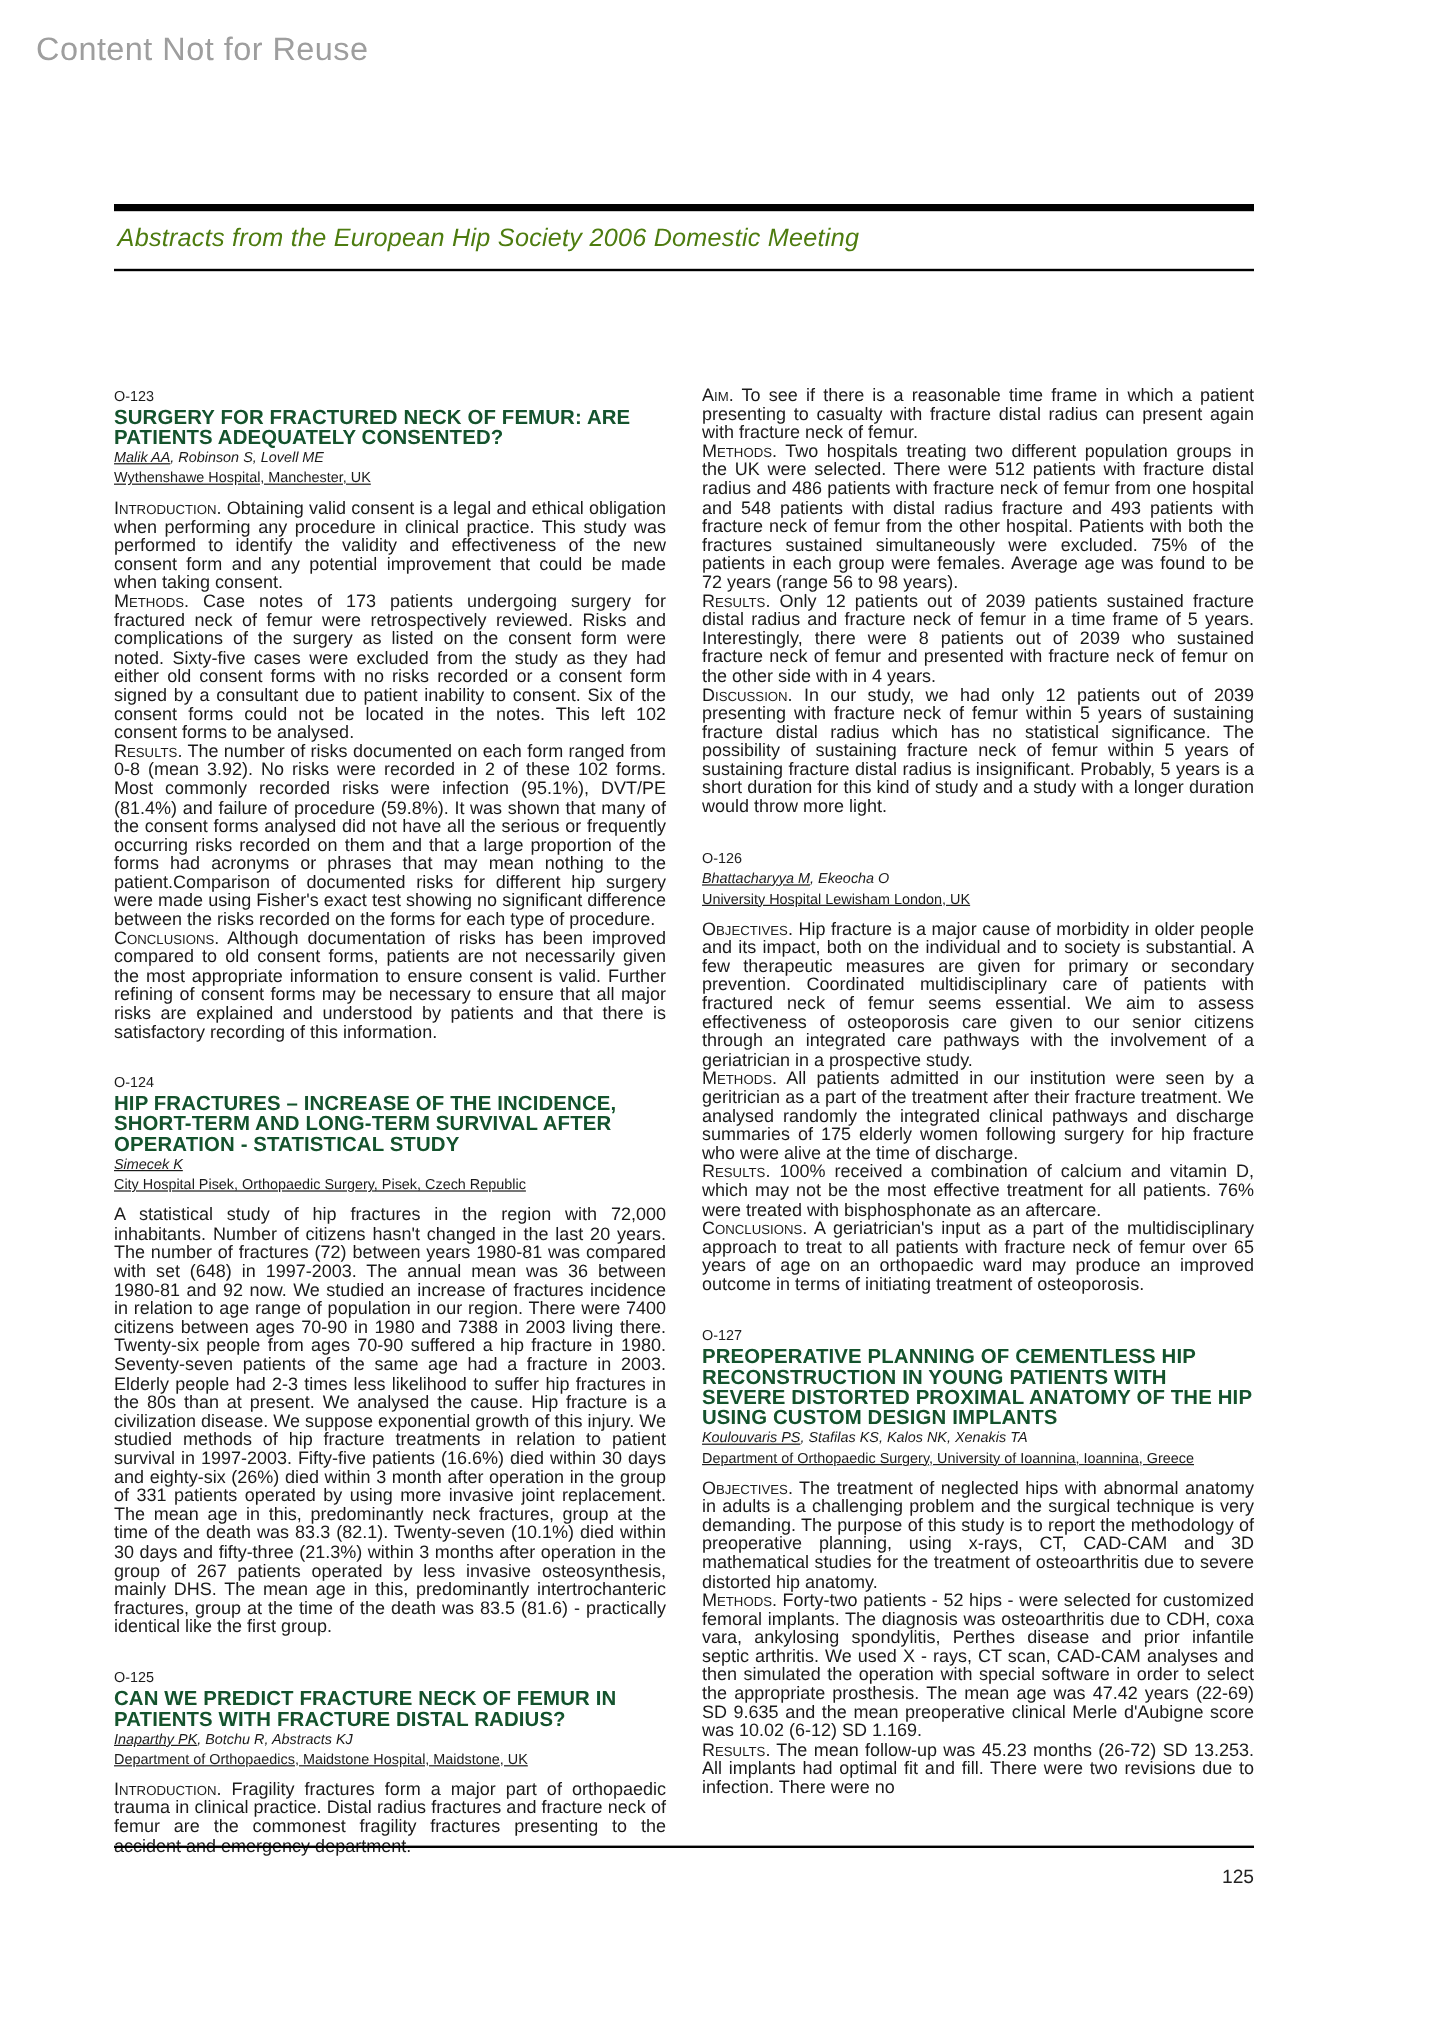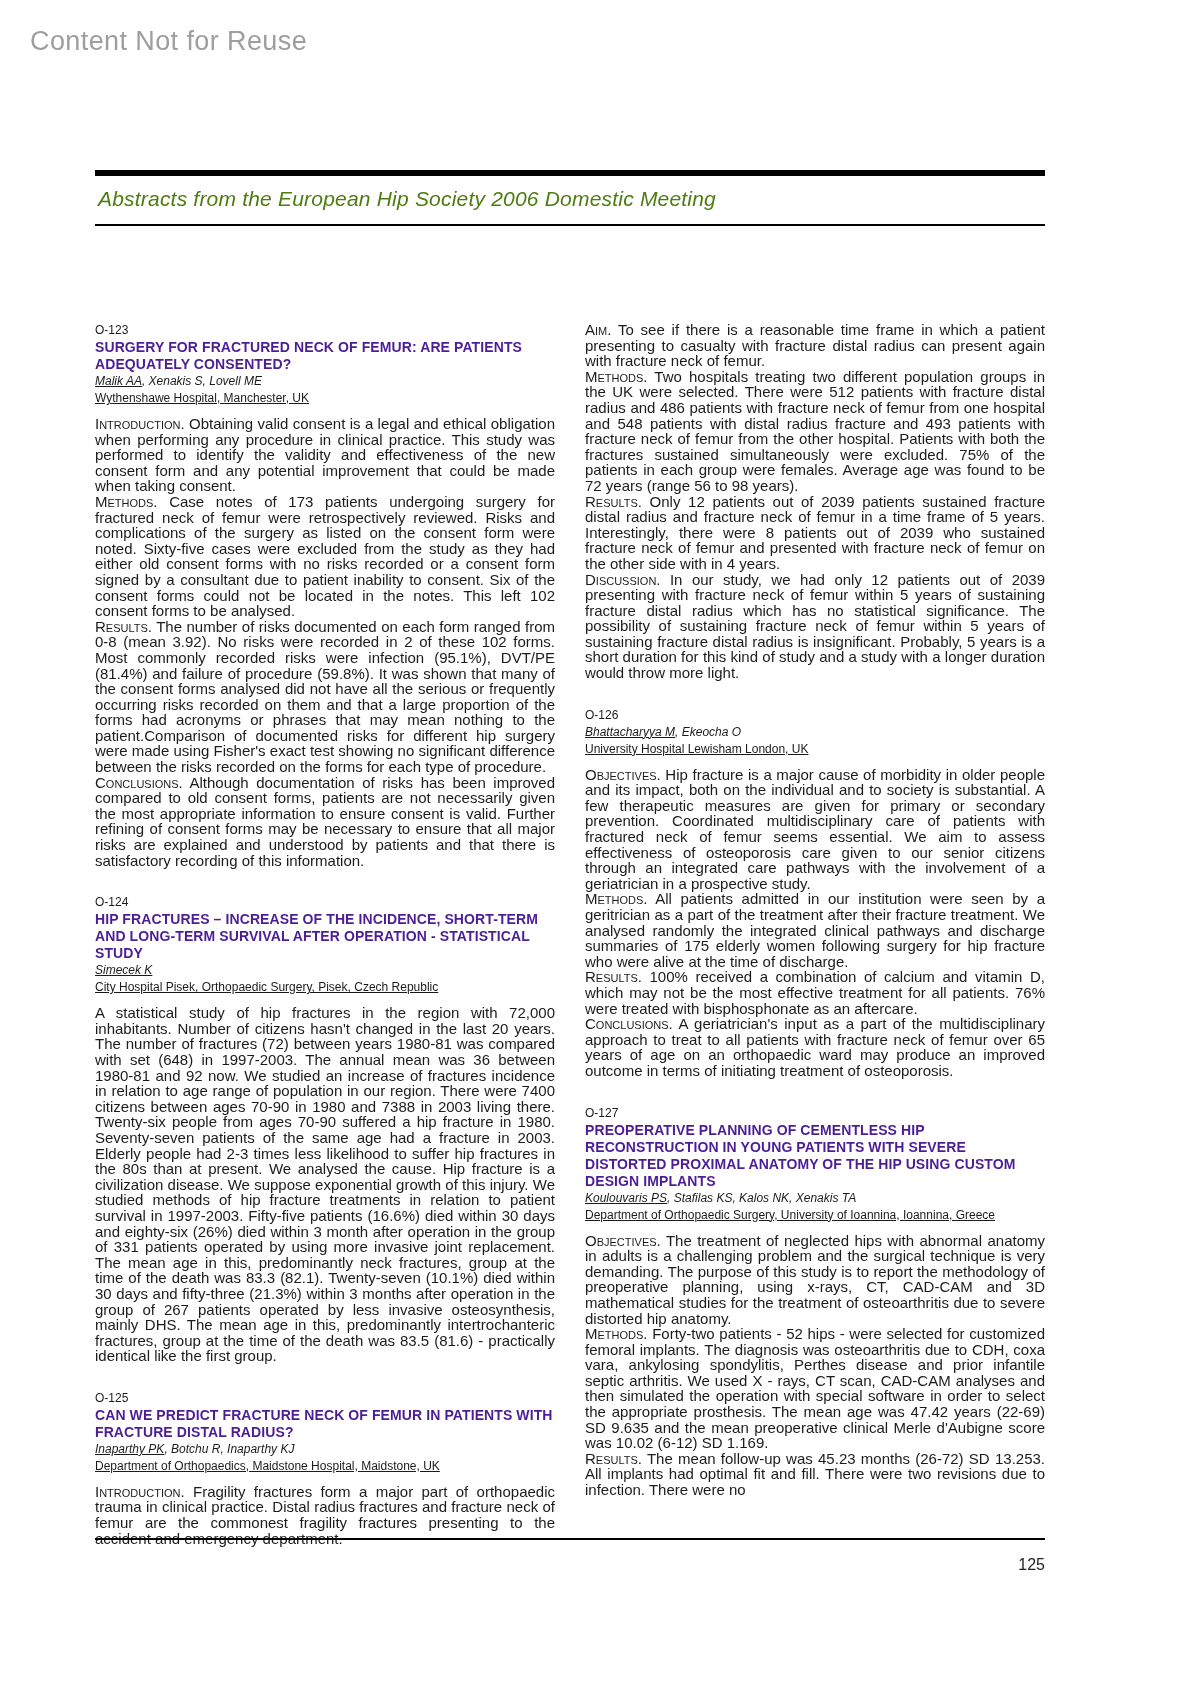--- a/index.html
+++ b/index.html
@@ -22,22 +22,22 @@
   .rule-thin  { height: 2px; background: #000; }
   .doc-title {
     font-size: 21px; font-style: italic; font-weight: normal;
     color: #4d7c0f; margin: 0; padding: 11px 3px 13px 3px; letter-spacing: 0.2px;
   }
   .columns { display: flex; gap: 30px; margin-top: 96px; }
   .col { width: 460px; }
   section.abstract { margin-bottom: 26px; }
   .abs-id   { font-size: 12px; line-height: 17px; }
   .abs-title{
-    font-size: 14px; font-weight: bold; line-height: 17px;
-    margin: 0; color: #4c1d95; letter-spacing: 0.1px;
+    font-size: 17px; font-weight: bold; line-height: 17px;
+    margin: 0; color: #14532d; letter-spacing: 0.1px;
   }
   .abs-authors { font-size: 12px; font-style: italic; line-height: 17px; }
   .first-author { text-decoration: underline; }
   .abs-affil { font-size: 12px; line-height: 16px; text-decoration: underline; }
   .abs-body { margin-top: 10px; }
   .para {
     font-size: 15px; line-height: 15.6px;
     text-align: justify; margin: 0;
   }
   .sc { font-variant: small-caps; }
@@ -65,21 +65,21 @@
       <div class="rule-thin"></div>
     </header>
 
     <main class="columns">
 
       <div class="col">
 
         <section class="abstract">
           <div class="abs-id">O-123</div>
           <h2 class="abs-title">SURGERY FOR FRACTURED NECK OF FEMUR: ARE PATIENTS ADEQUATELY CONSENTED?</h2>
-          <div class="abs-authors"><span class="first-author">Malik AA</span><span>, Xenakis S, Lovell ME</span></div>
+          <div class="abs-authors"><span class="first-author">Malik AA</span><span>, Robinson S, Lovell ME</span></div>
           <div class="abs-affil">Wythenshawe Hospital, Manchester, UK</div>
           <div class="abs-body">
             <p class="para"><span class="sc">Introduction</span><span>. Obtaining valid consent is a legal and ethical obligation when performing any procedure in clinical practice. This study was performed to identify the validity and effectiveness of the new consent form and any potential improvement that could be made when taking consent.</span></p>
             <p class="para"><span class="sc">Methods</span><span>. Case notes of 173 patients undergoing surgery for fractured neck of femur were retrospectively reviewed. Risks and complications of the surgery as listed on the consent form were noted. Sixty-five cases were excluded from the study as they had either old consent forms with no risks recorded or a consent form signed by a consultant due to patient inability to consent. Six of the consent forms could not be located in the notes. This left 102 consent forms to be analysed.</span></p>
             <p class="para"><span class="sc">Results</span><span>. The number of risks documented on each form ranged from 0-8 (mean 3.92). No risks were recorded in 2 of these 102 forms. Most commonly recorded risks were infection (95.1%), DVT/PE (81.4%) and failure of procedure (59.8%). It was shown that many of the consent forms analysed did not have all the serious or frequently occurring risks recorded on them and that a large proportion of the forms had acronyms or phrases that may mean nothing to the patient.Comparison of documented risks for different hip surgery were made using Fisher's exact test showing no significant difference between the risks recorded on the forms for each type of procedure.</span></p>
             <p class="para"><span class="sc">Conclusions</span><span>. Although documentation of risks has been improved compared to old consent forms, patients are not necessarily given the most appropriate information to ensure consent is valid. Further refining of consent forms may be necessary to ensure that all major risks are explained and understood by patients and that there is satisfactory recording of this information.</span></p>
           </div>
         </section>
 
         <section class="abstract">
@@ -88,21 +88,21 @@
           <div class="abs-authors"><span class="first-author">Simecek K</span><span></span></div>
           <div class="abs-affil">City Hospital Pisek, Orthopaedic Surgery, Pisek, Czech Republic</div>
           <div class="abs-body">
             <p class="para"><span>A statistical study of hip fractures in the region with 72,000 inhabitants. Number of citizens hasn't changed in the last 20 years. The number of fractures (72) between years 1980-81 was compared with set (648) in 1997-2003. The annual mean was 36 between 1980-81 and 92 now. We studied an increase of fractures incidence in relation to age range of population in our region. There were 7400 citizens between ages 70-90 in 1980 and 7388 in 2003 living there. Twenty-six people from ages 70-90 suffered a hip fracture in 1980. Seventy-seven patients of the same age had a fracture in 2003. Elderly people had 2-3 times less likelihood to suffer hip fractures in the 80s than at present. We analysed the cause. Hip fracture is a civilization disease. We suppose exponential growth of this injury. We studied methods of hip fracture treatments in relation to patient survival in 1997-2003. Fifty-five patients (16.6%) died within 30 days and eighty-six (26%) died within 3 month after operation in the group of 331 patients operated by using more invasive joint replacement. The mean age in this, predominantly neck fractures, group at the time of the death was 83.3 (82.1). Twenty-seven (10.1%) died within 30 days and fifty-three (21.3%) within 3 months after operation in the group of 267 patients operated by less invasive osteosynthesis, mainly DHS. The mean age in this, predominantly intertrochanteric fractures, group at the time of the death was 83.5 (81.6) - practically identical like the first group.</span></p>
           </div>
         </section>
 
         <section class="abstract">
           <div class="abs-id">O-125</div>
           <h2 class="abs-title">CAN WE PREDICT FRACTURE NECK OF FEMUR IN PATIENTS WITH FRACTURE DISTAL RADIUS?</h2>
-          <div class="abs-authors"><span class="first-author">Inaparthy PK</span><span>, Botchu R, Inaparthy KJ</span></div>
+          <div class="abs-authors"><span class="first-author">Inaparthy PK</span><span>, Botchu R, Abstracts KJ</span></div>
           <div class="abs-affil">Department of Orthopaedics, Maidstone Hospital, Maidstone, UK</div>
           <div class="abs-body">
             <p class="para"><span class="sc">Introduction</span><span>. Fragility fractures form a major part of orthopaedic trauma in clinical practice. Distal radius fractures and fracture neck of femur are the commonest fragility fractures presenting to the accident and emergency department.</span></p>
           </div>
         </section>
 
       </div>
 
       <div class="col">
 

